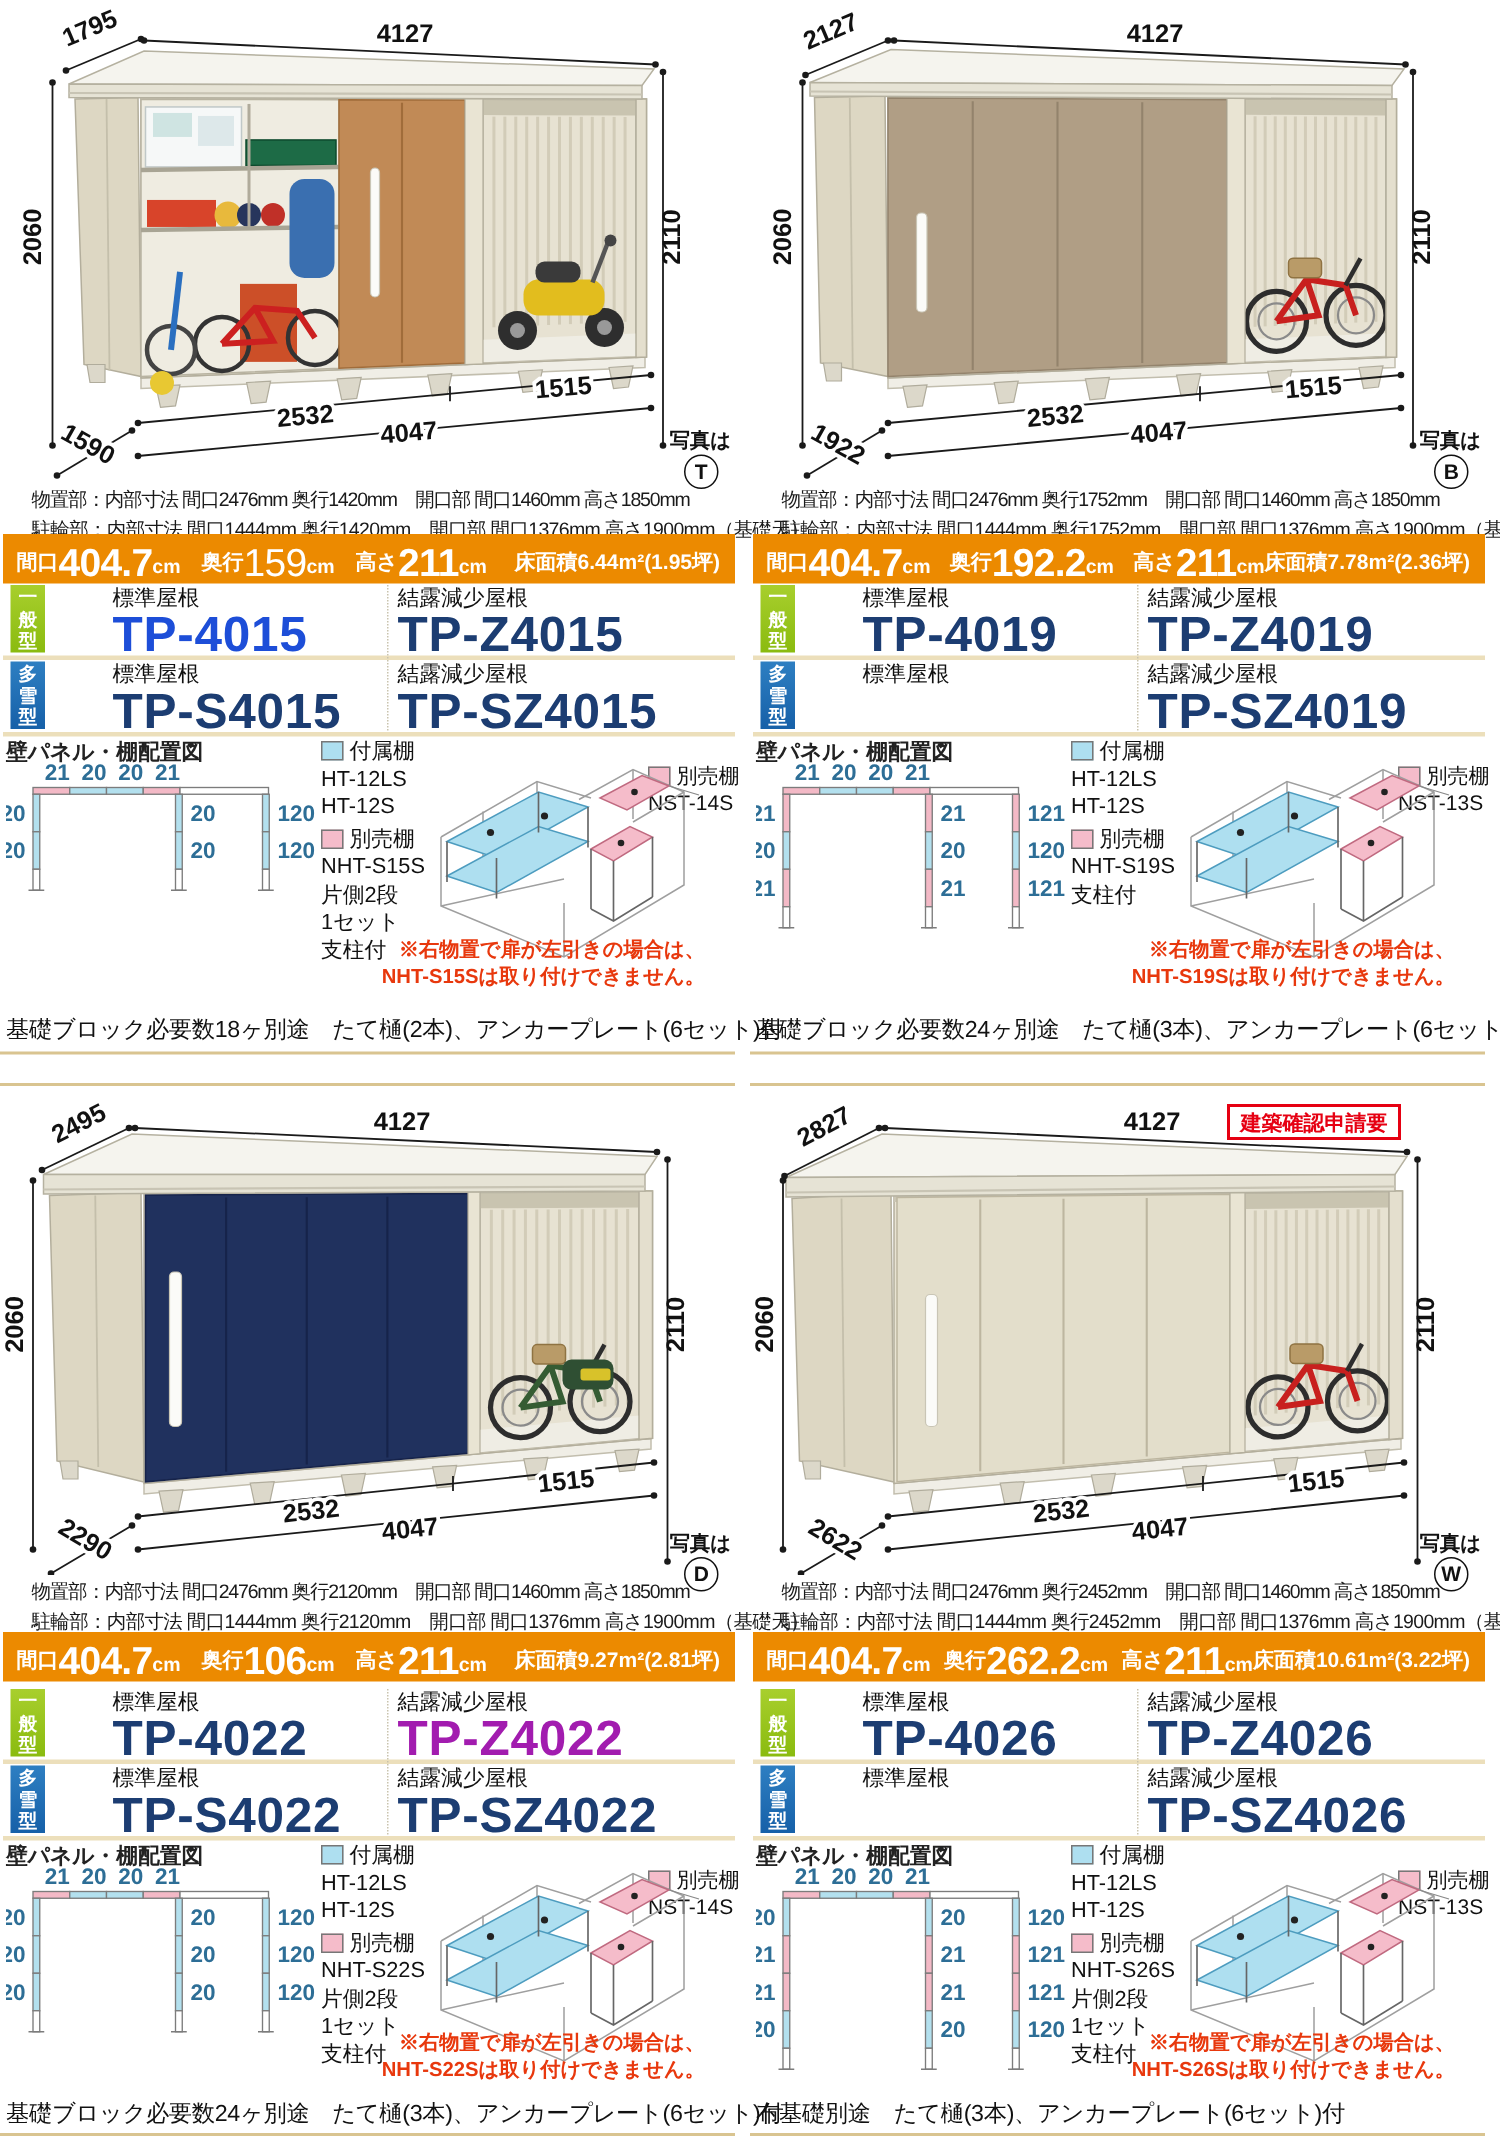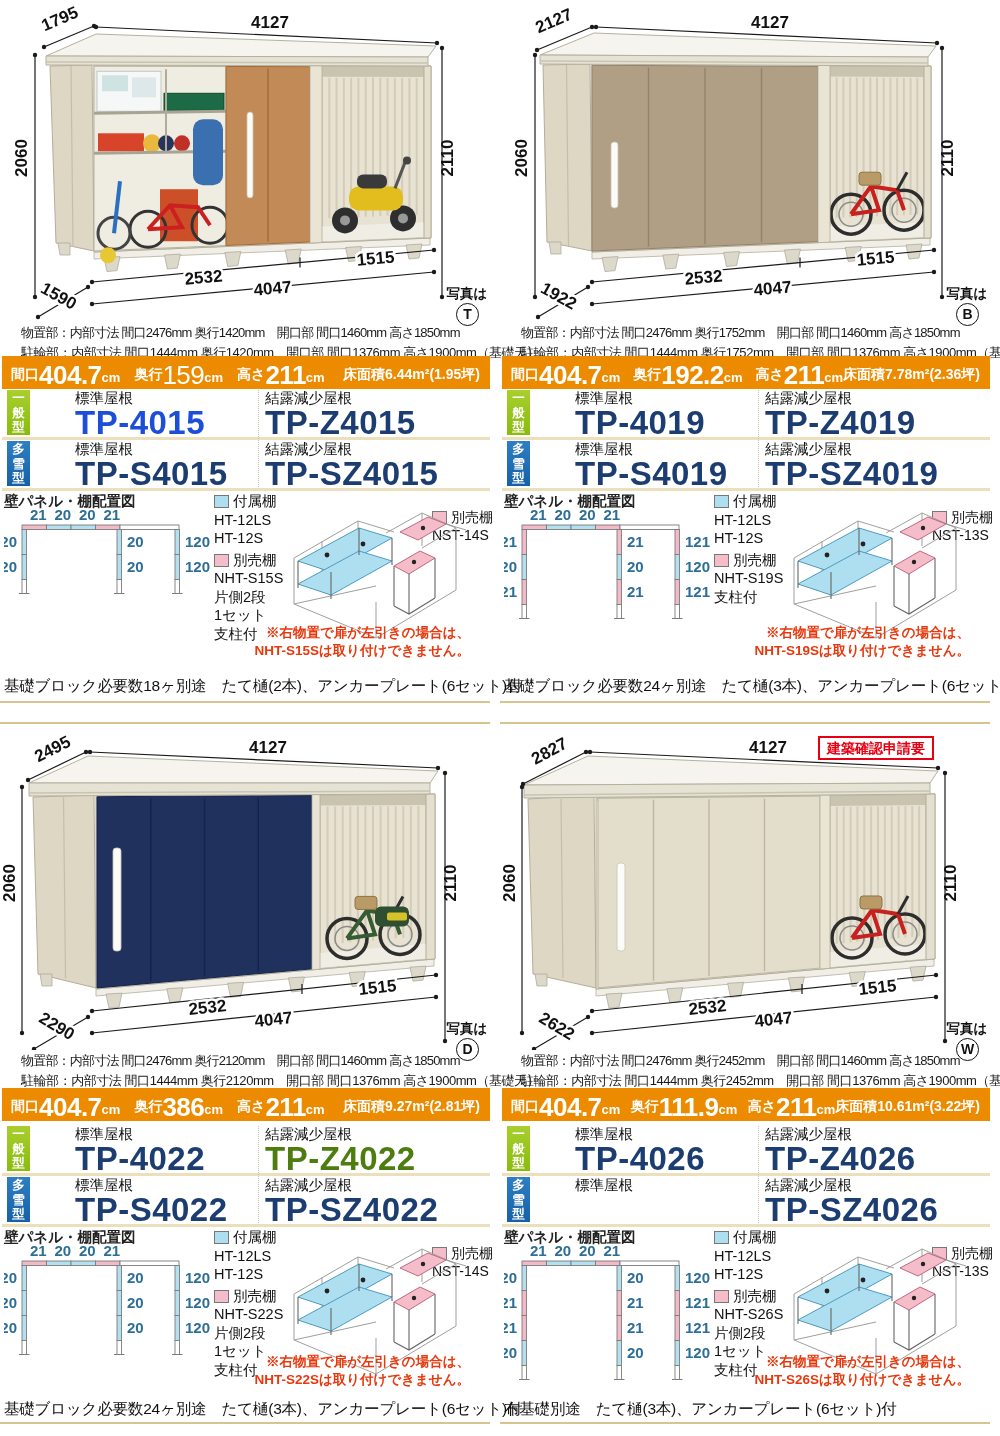--- a/index.html
+++ b/index.html
@@ -333,21 +333,20 @@
 <div style="position:absolute;left:765px;top:389px;font-size:14.5px;color:#111">結露減少屋根</div>
 <div style="position:absolute;left:765px;top:404px;font-size:33px;font-weight:bold;color:#1c3d72;letter-spacing:0.5px">TP-Z4019</div>
 <div style="position:absolute;left:502px;top:437px;width:488px;height:2.5px;background:#ecdfbb"></div>
 
 <div style="position:absolute;left:507px;top:441px;width:23px;height:45px;background:linear-gradient(180deg,#2e7fc2,#1660a8);color:#fff;font-size:12.5px;font-weight:bold;text-align:center;padding-top:1px;box-sizing:border-box">
       <div style="height:14.5px;line-height:14.5px">多</div>
       <div style="height:14.5px;line-height:14.5px">雪</div>
       <div style="height:14.5px;line-height:14.5px">型</div>
     </div>
 <div style="position:absolute;left:575px;top:440px;font-size:14.5px;color:#111">標準屋根</div>
-<div style="position:absolute;left:575px;top:455px;font-size:33px;font-weight:bold;color:#1c3d72;letter-spacing:0.5px">TP-S4019</div>
 <div style="position:absolute;left:765px;top:440px;font-size:14.5px;color:#111">結露減少屋根</div>
 <div style="position:absolute;left:765px;top:455px;font-size:33px;font-weight:bold;color:#1c3d72;letter-spacing:0.5px">TP-SZ4019</div>
 <div style="position:absolute;left:502px;top:488px;width:488px;height:2.5px;background:#ecdfbb"></div>
 
 <div style="position:absolute;left:758px;top:390px;height:97px;border-left:1.5px dotted #c9c3ae"></div>
 
 <div style="position:absolute;left:504px;top:492px;font-size:14.5px;font-weight:bold;color:#222">壁パネル・棚配置図</div>
 
 <div style="position:absolute;left:500px;top:0px">
 <svg width="214" height="139" viewBox="0 0 214 139" style="position:absolute;left:4px;top:505px">
@@ -510,38 +509,38 @@
 
 <div style="position:absolute;left:21px;top:1052px;width:470px;font-size:13px;color:#1a1a1a;white-space:nowrap;letter-spacing:-0.8px">物置部：内部寸法 間口2476mm 奥行2120mm　開口部 間口1460mm 高さ1850mm</div>
 <div style="position:absolute;left:21px;top:1072px;width:470px;font-size:13px;color:#1a1a1a;white-space:nowrap;letter-spacing:-0.45px">駐輪部：内部寸法 間口1444mm 奥行2120mm　開口部 間口1376mm 高さ1900mm（基礎天）</div>
 
 <div style="position:absolute;left:2px;top:1088px;width:488px;height:33px;background:#ec8a00;color:#fff;display:flex;align-items:flex-end;padding:0 10px 2px 9px;box-sizing:border-box;white-space:nowrap">
       <span style="font-size:14px;font-weight:bold;padding-bottom:3px">間口</span>
       <span style="font-size:26px;font-weight:bold;line-height:24px;letter-spacing:-0.5px">404.7</span>
       <span style="font-size:13px;font-weight:bold;padding-bottom:2px">cm</span>
       <span style="width:14px"></span>
       <span style="font-size:14px;font-weight:bold;padding-bottom:3px">奥行</span>
-      <span style="font-size:26px;font-weight:bold;line-height:24px;letter-spacing:-0.5px">386</span>
+      <span style="font-size:26px;font-weight:bold;line-height:24px;letter-spacing:-0.5px">106</span>
       <span style="font-size:13px;font-weight:bold;padding-bottom:2px">cm</span>
       <span style="width:14px"></span>
       <span style="font-size:14px;font-weight:bold;padding-bottom:3px">高さ</span>
       <span style="font-size:26px;font-weight:bold;line-height:24px;letter-spacing:-0.5px">211</span>
       <span style="font-size:13px;font-weight:bold;padding-bottom:2px">cm</span>
       <span style="margin-left:auto;font-size:14px;font-weight:bold;padding-bottom:3px">床面積9.27m²(2.81坪)</span>
     </div>
 
 <div style="position:absolute;left:7px;top:1126px;width:23px;height:45px;background:linear-gradient(180deg,#a8cf2d,#8abb0f);color:#fff;font-size:12.5px;font-weight:bold;text-align:center;padding-top:1px;box-sizing:border-box">
       <div style="height:14.5px;line-height:14.5px">一</div>
       <div style="height:14.5px;line-height:14.5px">般</div>
       <div style="height:14.5px;line-height:14.5px">型</div>
     </div>
 <div style="position:absolute;left:75px;top:1125px;font-size:14.5px;color:#111">標準屋根</div>
 <div style="position:absolute;left:75px;top:1140px;font-size:33px;font-weight:bold;color:#1c3d72;letter-spacing:0.5px">TP-4022</div>
 <div style="position:absolute;left:265px;top:1125px;font-size:14.5px;color:#111">結露減少屋根</div>
-<div style="position:absolute;left:265px;top:1140px;font-size:33px;font-weight:bold;color:#4d7c0f;letter-spacing:0.5px">TP-Z4022</div>
+<div style="position:absolute;left:265px;top:1140px;font-size:33px;font-weight:bold;color:#a21caf;letter-spacing:0.5px">TP-Z4022</div>
 <div style="position:absolute;left:2px;top:1173px;width:488px;height:2.5px;background:#ecdfbb"></div>
 
 <div style="position:absolute;left:7px;top:1177px;width:23px;height:45px;background:linear-gradient(180deg,#2e7fc2,#1660a8);color:#fff;font-size:12.5px;font-weight:bold;text-align:center;padding-top:1px;box-sizing:border-box">
       <div style="height:14.5px;line-height:14.5px">多</div>
       <div style="height:14.5px;line-height:14.5px">雪</div>
       <div style="height:14.5px;line-height:14.5px">型</div>
     </div>
 <div style="position:absolute;left:75px;top:1176px;font-size:14.5px;color:#111">標準屋根</div>
 <div style="position:absolute;left:75px;top:1191px;font-size:33px;font-weight:bold;color:#1c3d72;letter-spacing:0.5px">TP-S4022</div>
 <div style="position:absolute;left:265px;top:1176px;font-size:14.5px;color:#111">結露減少屋根</div>
@@ -713,21 +712,21 @@
 
 <div style="position:absolute;left:521px;top:1052px;width:470px;font-size:13px;color:#1a1a1a;white-space:nowrap;letter-spacing:-0.8px">物置部：内部寸法 間口2476mm 奥行2452mm　開口部 間口1460mm 高さ1850mm</div>
 <div style="position:absolute;left:521px;top:1072px;width:470px;font-size:13px;color:#1a1a1a;white-space:nowrap;letter-spacing:-0.45px">駐輪部：内部寸法 間口1444mm 奥行2452mm　開口部 間口1376mm 高さ1900mm（基礎天）</div>
 
 <div style="position:absolute;left:502px;top:1088px;width:488px;height:33px;background:#ec8a00;color:#fff;display:flex;align-items:flex-end;padding:0 10px 2px 9px;box-sizing:border-box;white-space:nowrap">
       <span style="font-size:14px;font-weight:bold;padding-bottom:3px">間口</span>
       <span style="font-size:26px;font-weight:bold;line-height:24px;letter-spacing:-0.5px">404.7</span>
       <span style="font-size:13px;font-weight:bold;padding-bottom:2px">cm</span>
       <span style="width:14px"></span>
       <span style="font-size:14px;font-weight:bold;padding-bottom:3px">奥行</span>
-      <span style="font-size:26px;font-weight:bold;line-height:24px;letter-spacing:-0.5px">111.9</span>
+      <span style="font-size:26px;font-weight:bold;line-height:24px;letter-spacing:-0.5px">262.2</span>
       <span style="font-size:13px;font-weight:bold;padding-bottom:2px">cm</span>
       <span style="width:14px"></span>
       <span style="font-size:14px;font-weight:bold;padding-bottom:3px">高さ</span>
       <span style="font-size:26px;font-weight:bold;line-height:24px;letter-spacing:-0.5px">211</span>
       <span style="font-size:13px;font-weight:bold;padding-bottom:2px">cm</span>
       <span style="margin-left:auto;font-size:14px;font-weight:bold;padding-bottom:3px">床面積10.61m²(3.22坪)</span>
     </div>
 
 <div style="position:absolute;left:507px;top:1126px;width:23px;height:45px;background:linear-gradient(180deg,#a8cf2d,#8abb0f);color:#fff;font-size:12.5px;font-weight:bold;text-align:center;padding-top:1px;box-sizing:border-box">
       <div style="height:14.5px;line-height:14.5px">一</div>

